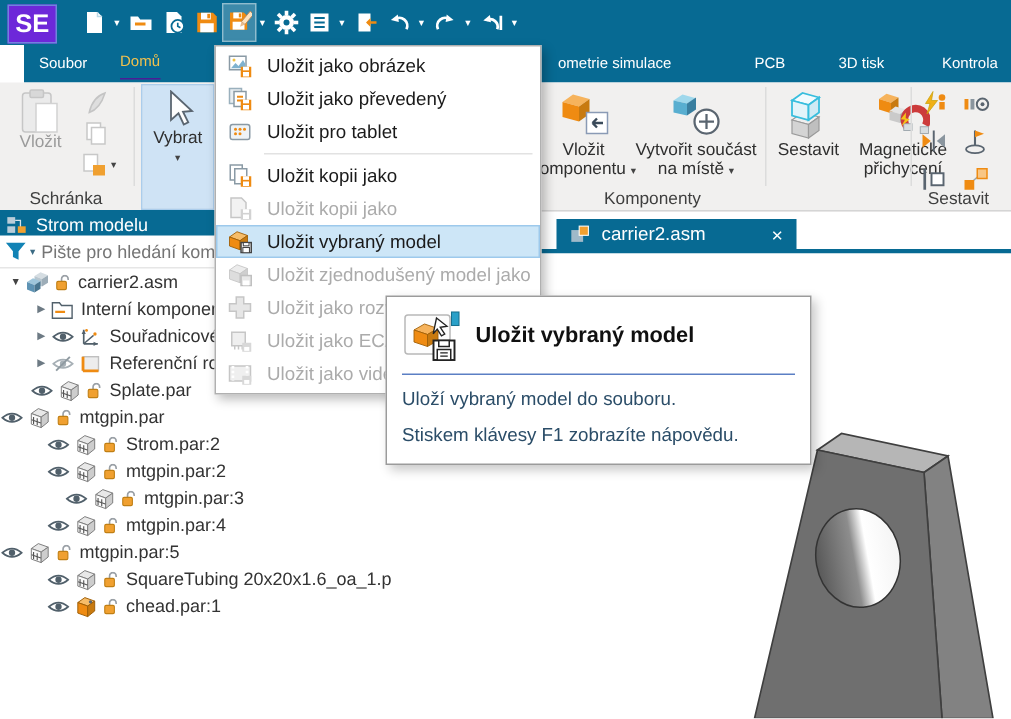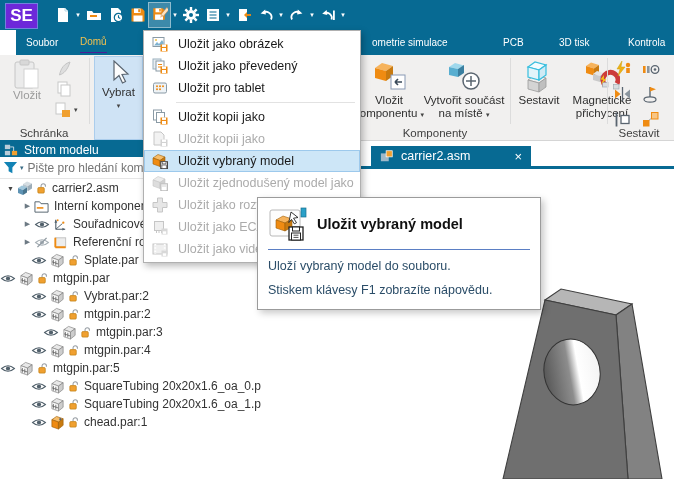--- a/index.html
+++ b/index.html
@@ -606,115 +606,103 @@
       <div class="trow" style="padding-left:21px">
         <span class="texp closed"></span>
         <svg class="ti" width="16" height="11">
             <use href="#i-eye-off"></use>
           </svg>
         <svg class="ti" width="15" height="15">
             <use href="#i-plane"></use>
           </svg>
         <span class="tlabel">Referenční ro</span>
       </div>
+      <div class="trow" style="padding-left:20px">
+        <svg class="ti" width="16" height="11">
+            <use href="#i-eye"></use>
+          </svg>
+        <svg class="ti" width="15" height="15">
+            <use href="#i-cube"></use>
+          </svg>
+        <svg class="ti" width="11" height="11">
+            <use href="#i-lock"></use>
+          </svg>
+        <span class="tlabel">Splate.par</span>
+      </div>
+      <div class="trow" style="">
+        <svg class="ti" width="16" height="11">
+            <use href="#i-eye"></use>
+          </svg>
+        <svg class="ti" width="15" height="15">
+            <use href="#i-cube"></use>
+          </svg>
+        <svg class="ti" width="11" height="11">
+            <use href="#i-lock"></use>
+          </svg>
+        <span class="tlabel">mtgpin.par</span>
+      </div>
       <div class="trow" style="padding-left:31px">
         <svg class="ti" width="16" height="11">
             <use href="#i-eye"></use>
           </svg>
         <svg class="ti" width="15" height="15">
             <use href="#i-cube"></use>
           </svg>
         <svg class="ti" width="11" height="11">
             <use href="#i-lock"></use>
           </svg>
-        <span class="tlabel">Splate.par</span>
+        <span class="tlabel">Strom.par:2</span>
+      </div>
+      <div class="trow" style="padding-left:31px">
+        <svg class="ti" width="16" height="11">
+            <use href="#i-eye"></use>
+          </svg>
+        <svg class="ti" width="15" height="15">
+            <use href="#i-cube"></use>
+          </svg>
+        <svg class="ti" width="11" height="11">
+            <use href="#i-lock"></use>
+          </svg>
+        <span class="tlabel">mtgpin.par:2</span>
+      </div>
+      <div class="trow" style="padding-left:43px">
+        <svg class="ti" width="16" height="11">
+            <use href="#i-eye"></use>
+          </svg>
+        <svg class="ti" width="15" height="15">
+            <use href="#i-cube"></use>
+          </svg>
+        <svg class="ti" width="11" height="11">
+            <use href="#i-lock"></use>
+          </svg>
+        <span class="tlabel">mtgpin.par:3</span>
+      </div>
+      <div class="trow" style="padding-left:31px">
+        <svg class="ti" width="16" height="11">
+            <use href="#i-eye"></use>
+          </svg>
+        <svg class="ti" width="15" height="15">
+            <use href="#i-cube"></use>
+          </svg>
+        <svg class="ti" width="11" height="11">
+            <use href="#i-lock"></use>
+          </svg>
+        <span class="tlabel">mtgpin.par:4</span>
       </div>
       <div class="trow" style="">
         <svg class="ti" width="16" height="11">
             <use href="#i-eye"></use>
           </svg>
         <svg class="ti" width="15" height="15">
             <use href="#i-cube"></use>
           </svg>
         <svg class="ti" width="11" height="11">
             <use href="#i-lock"></use>
           </svg>
-        <span class="tlabel">mtgpin.par</span>
-      </div>
-      <div class="trow" style="padding-left:31px">
-        <svg class="ti" width="16" height="11">
-            <use href="#i-eye"></use>
-          </svg>
-        <svg class="ti" width="15" height="15">
-            <use href="#i-cube"></use>
-          </svg>
-        <svg class="ti" width="11" height="11">
-            <use href="#i-lock"></use>
-          </svg>
-        <span class="tlabel">Vybrat.par:2</span>
-      </div>
-      <div class="trow" style="padding-left:31px">
-        <svg class="ti" width="16" height="11">
-            <use href="#i-eye"></use>
-          </svg>
-        <svg class="ti" width="15" height="15">
-            <use href="#i-cube"></use>
-          </svg>
-        <svg class="ti" width="11" height="11">
-            <use href="#i-lock"></use>
-          </svg>
-        <span class="tlabel">mtgpin.par:2</span>
-      </div>
-      <div class="trow" style="padding-left:43px">
-        <svg class="ti" width="16" height="11">
-            <use href="#i-eye"></use>
-          </svg>
-        <svg class="ti" width="15" height="15">
-            <use href="#i-cube"></use>
-          </svg>
-        <svg class="ti" width="11" height="11">
-            <use href="#i-lock"></use>
-          </svg>
-        <span class="tlabel">mtgpin.par:3</span>
-      </div>
-      <div class="trow" style="padding-left:31px">
-        <svg class="ti" width="16" height="11">
-            <use href="#i-eye"></use>
-          </svg>
-        <svg class="ti" width="15" height="15">
-            <use href="#i-cube"></use>
-          </svg>
-        <svg class="ti" width="11" height="11">
-            <use href="#i-lock"></use>
-          </svg>
-        <span class="tlabel">mtgpin.par:4</span>
-      </div>
-      <div class="trow" style="">
-        <svg class="ti" width="16" height="11">
-            <use href="#i-eye"></use>
-          </svg>
-        <svg class="ti" width="15" height="15">
-            <use href="#i-cube"></use>
-          </svg>
-        <svg class="ti" width="11" height="11">
-            <use href="#i-lock"></use>
-          </svg>
         <span class="tlabel">mtgpin.par:5</span>
-      </div>
-      <div class="trow" style="padding-left:31px">
-        <svg class="ti" width="16" height="11">
-            <use href="#i-eye"></use>
-          </svg>
-        <svg class="ti" width="15" height="15">
-            <use href="#i-cube"></use>
-          </svg>
-        <svg class="ti" width="11" height="11">
-            <use href="#i-lock"></use>
-          </svg>
-        <span class="tlabel">SquareTubing 20x20x1.6_oa_0.p</span>
       </div>
       <div class="trow" style="padding-left:31px">
         <svg class="ti" width="16" height="11">
             <use href="#i-eye"></use>
           </svg>
         <svg class="ti" width="15" height="15">
             <use href="#i-cube"></use>
           </svg>
         <svg class="ti" width="11" height="11">
             <use href="#i-lock"></use>

